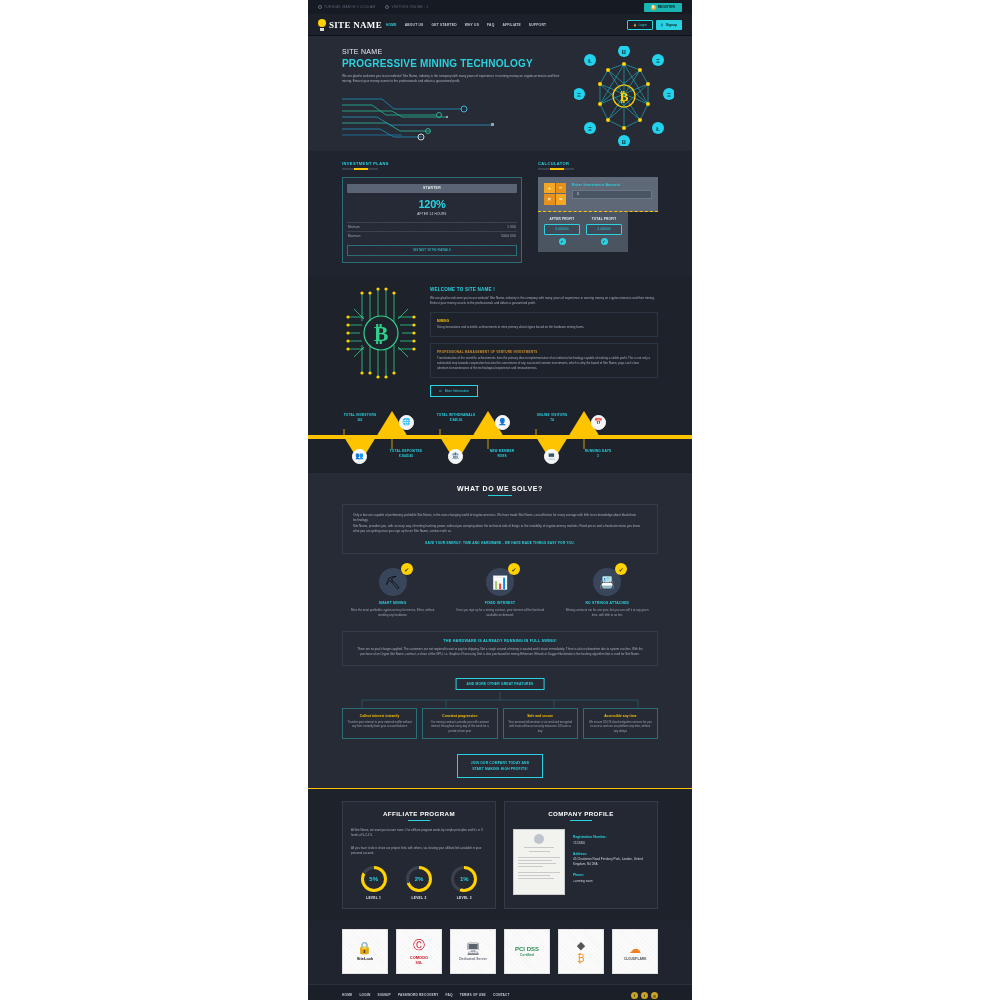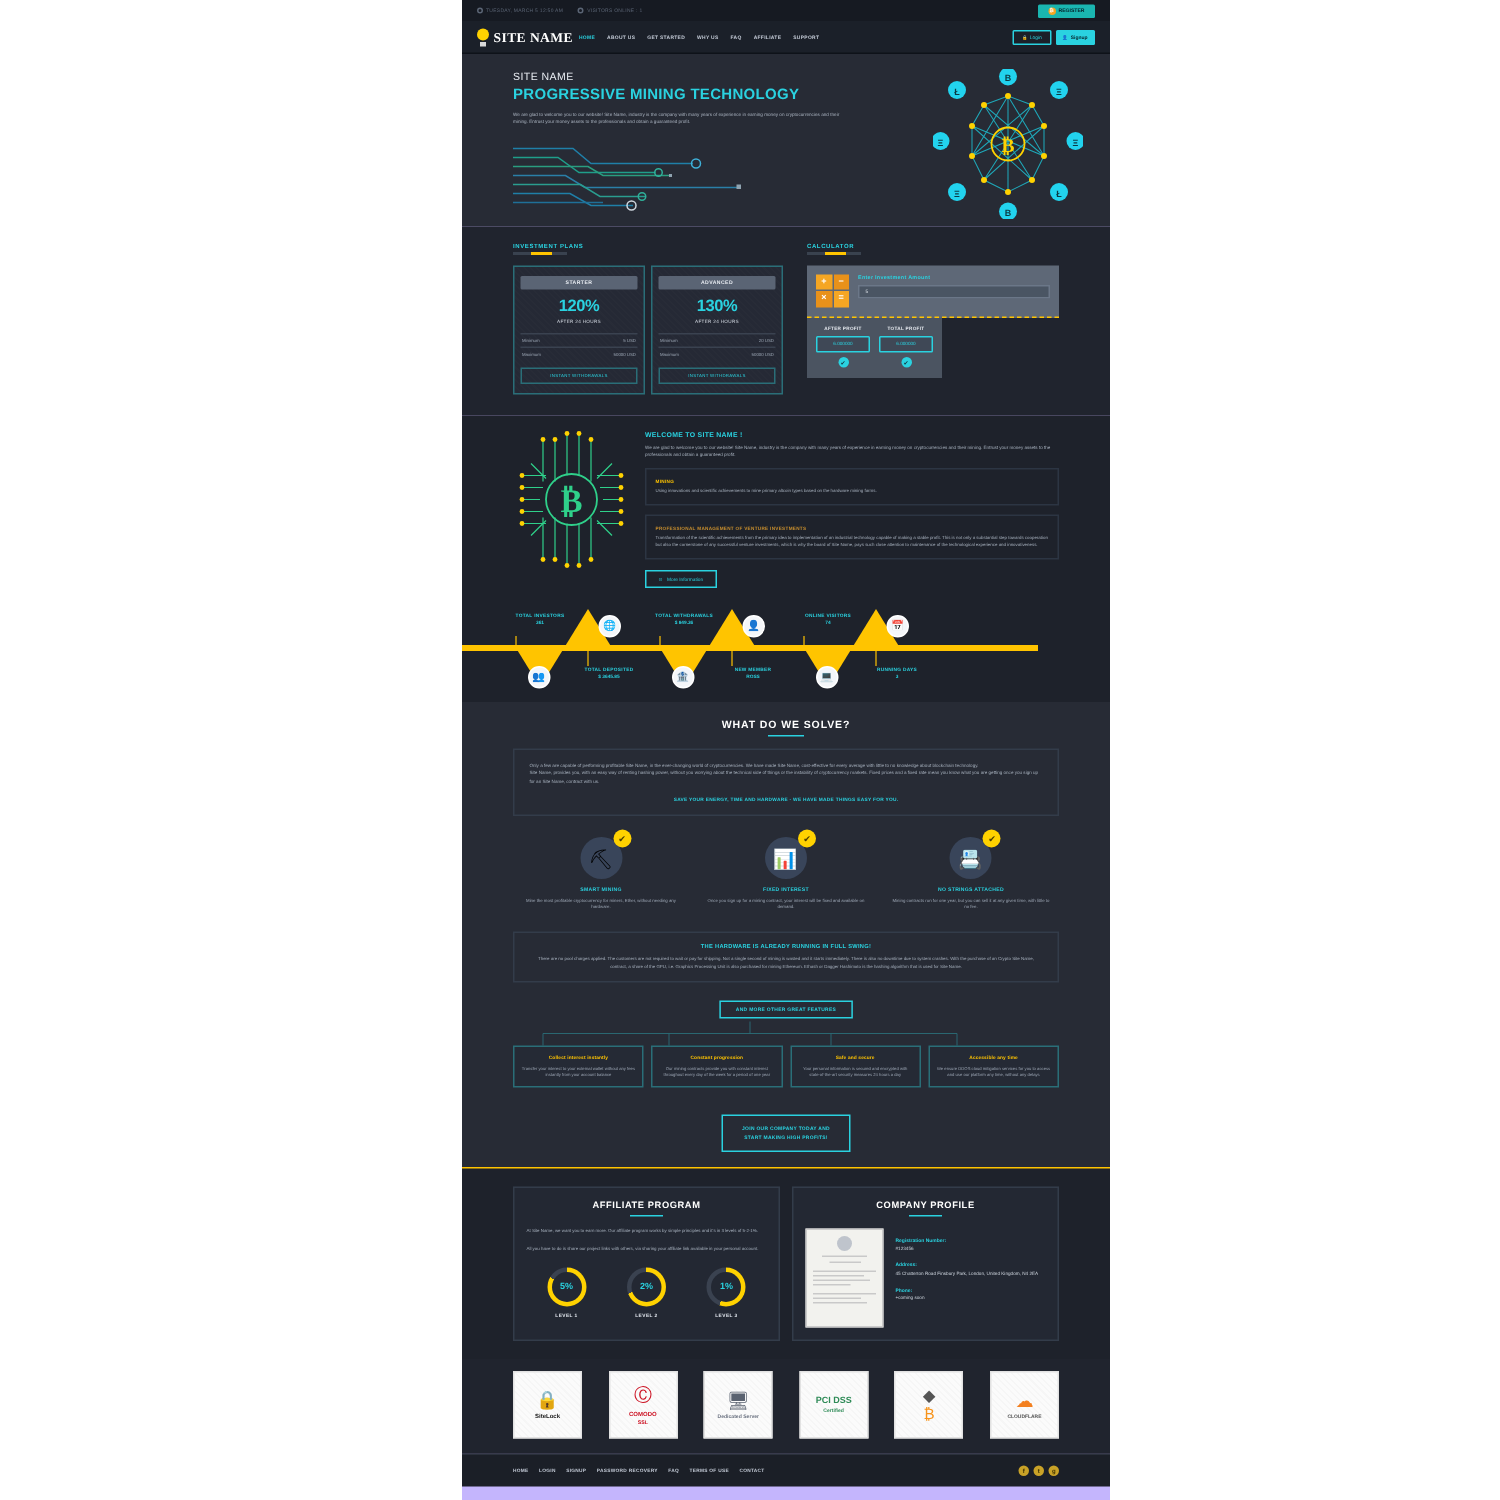--- a/index.html
+++ b/index.html
@@ -2,21 +2,21 @@
 <html><head>
 <meta charset="utf-8">
 <style>
   * { box-sizing: border-box; margin: 0; padding: 0; }
   body {
     width: 1000px; height: 1000px;
     background: #ffffff;
     font-family: "Liberation Sans", sans-serif;
     overflow: hidden;
   }
-  .page { position: absolute; left: 308px; top: 0; width: 432px; height: 1000px; background: #c4b5fd; overflow: hidden; }
+  .page { position: absolute; left: 308px; top: 0; width: 384px; height: 1000px; background: #701a75; overflow: hidden; }
 
   
   .topbar { height: 14px; background: #161a22; display: flex; align-items: center; padding: 0 10px; justify-content: space-between; }
   .topbar-left { display: flex; gap: 10px; align-items: center; }
   .tb-item { display: flex; align-items: center; gap: 2px; color: #5b6575; font-size: 3.3px; letter-spacing: .2px; }
   .tb-dot { width: 4px; height: 4px; border-radius: 50%; border: .5px solid #5b6575; display: inline-block; }
   .btn-register { background: #1ab5b0; color: #05222a; font-size: 3.4px; font-weight: bold; padding: 2px 7px; border-radius: 1px; display: flex; align-items: center; gap: 2px; }
   .btc-badge { width: 5px; height: 5px; border-radius: 50%; background: #f5a623; color: #fff; font-size: 3.5px; display: flex; align-items: center; justify-content: center; font-weight: bold; }
 
   
@@ -279,36 +279,20 @@
               <span>5 USD</span>
             </div>
             <div class="plan-row">
               <span>Maximum</span>
               <span>50000 USD</span>
             </div>
           </div>
           <div class="plan-btn">INSTANT WITHDRAWALS</div>
         </div>
 
-        <div class="plan-card">
-          <div class="plan-badge">ADVANCED</div>
-          <div class="plan-pct">130%</div>
-          <div class="plan-after">AFTER 24 HOURS</div>
-          <div class="plan-rows">
-            <div class="plan-row">
-              <span>Minimum</span>
-              <span>20 USD</span>
-            </div>
-            <div class="plan-row">
-              <span>Maximum</span>
-              <span>50000 USD</span>
-            </div>
-          </div>
-          <div class="plan-btn">INSTANT WITHDRAWALS</div>
-        </div>
 
 
       </div>
     </div>
 
     <div class="plans-right">
       <div class="sec-title">CALCULATOR</div>
       <div class="sec-rule"></div>
       <div class="calc-box">
         <div class="calc-icon">

